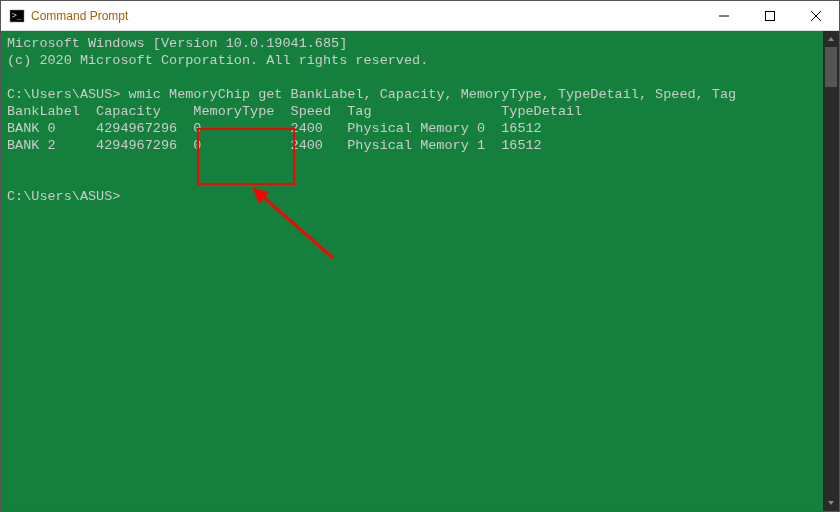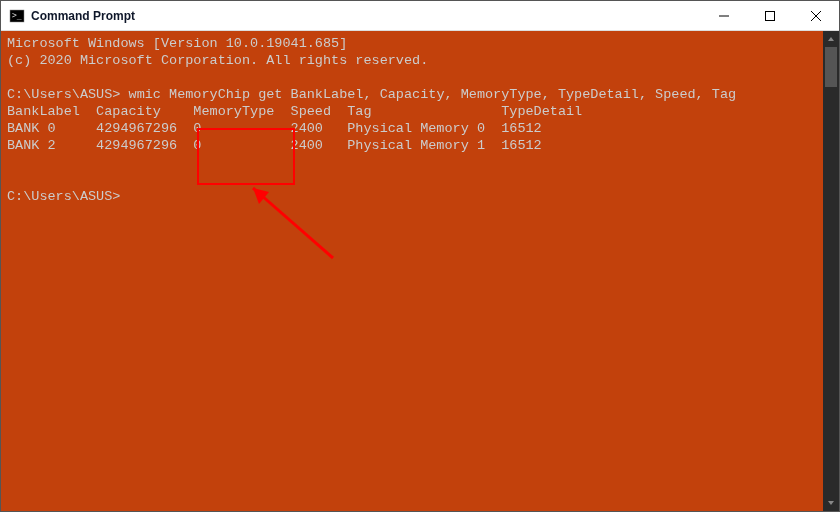--- a/index.html
+++ b/index.html
@@ -36,41 +36,40 @@
       width: 16px;
       height: 16px;
       margin-left: 8px;
       margin-right: 6px;
       display: flex;
       align-items: center;
       justify-content: center;
     }
     .titlebar-title {
       font-size: 12px;
-      color: #0f172a;
+      color: #a16207;
       flex: 1;
-      font-weight: bold;
     }
     .titlebar-controls {
       display: flex;
       height: 100%;
     }
     .titlebar-btn {
       width: 46px;
       height: 100%;
       display: flex;
       align-items: center;
       justify-content: center;
       font-size: 10px;
       color: #000;
       cursor: pointer;
     }
     .terminal-area {
       flex: 1;
-      background: #c2410c;
+      background: #15803d;
       position: relative;
       display: flex;
     }
     .terminal-content {
       flex: 1;
       padding: 4px 6px;
       font-family: Consolas, 'Courier New', monospace;
       font-size: 13.5px;
       line-height: 17px;
       color: #cccccc;

